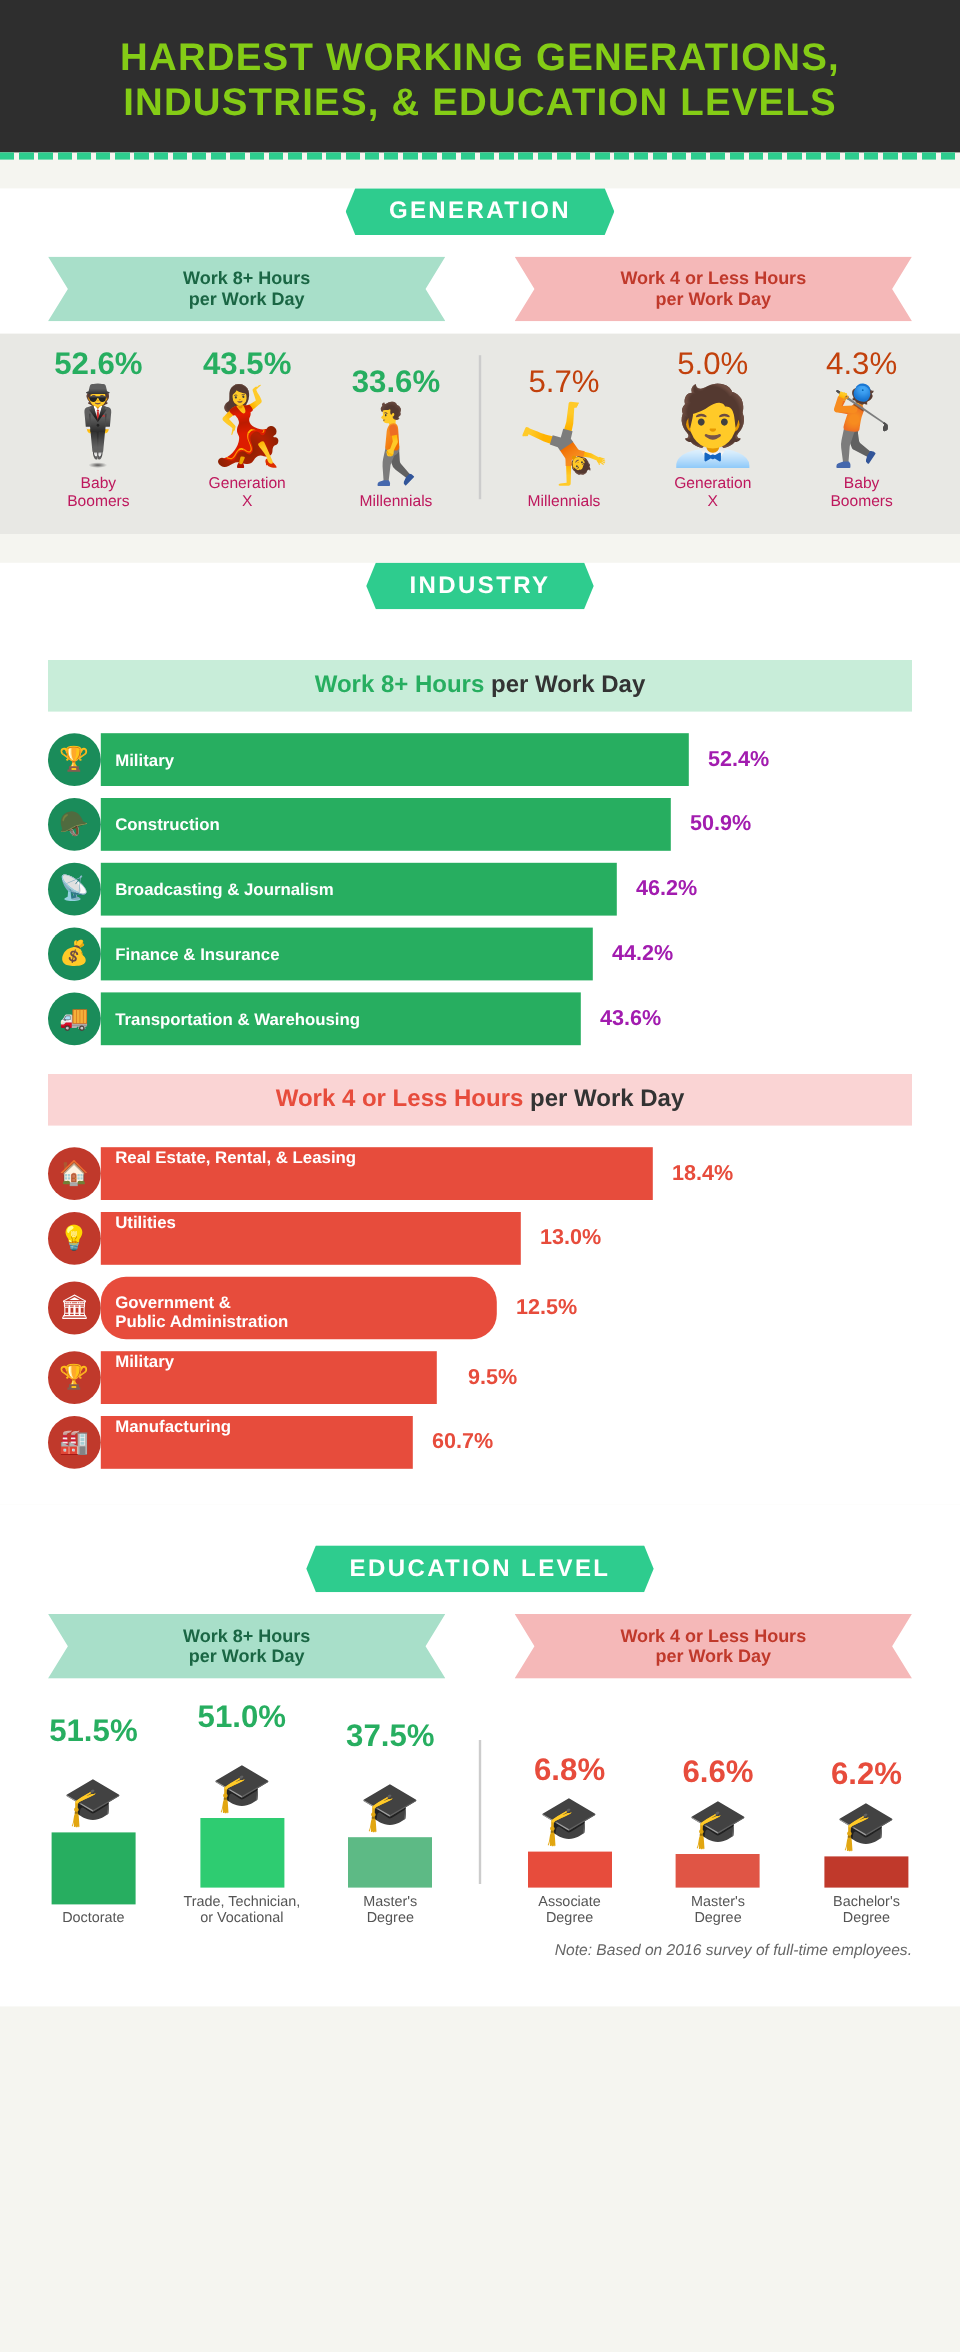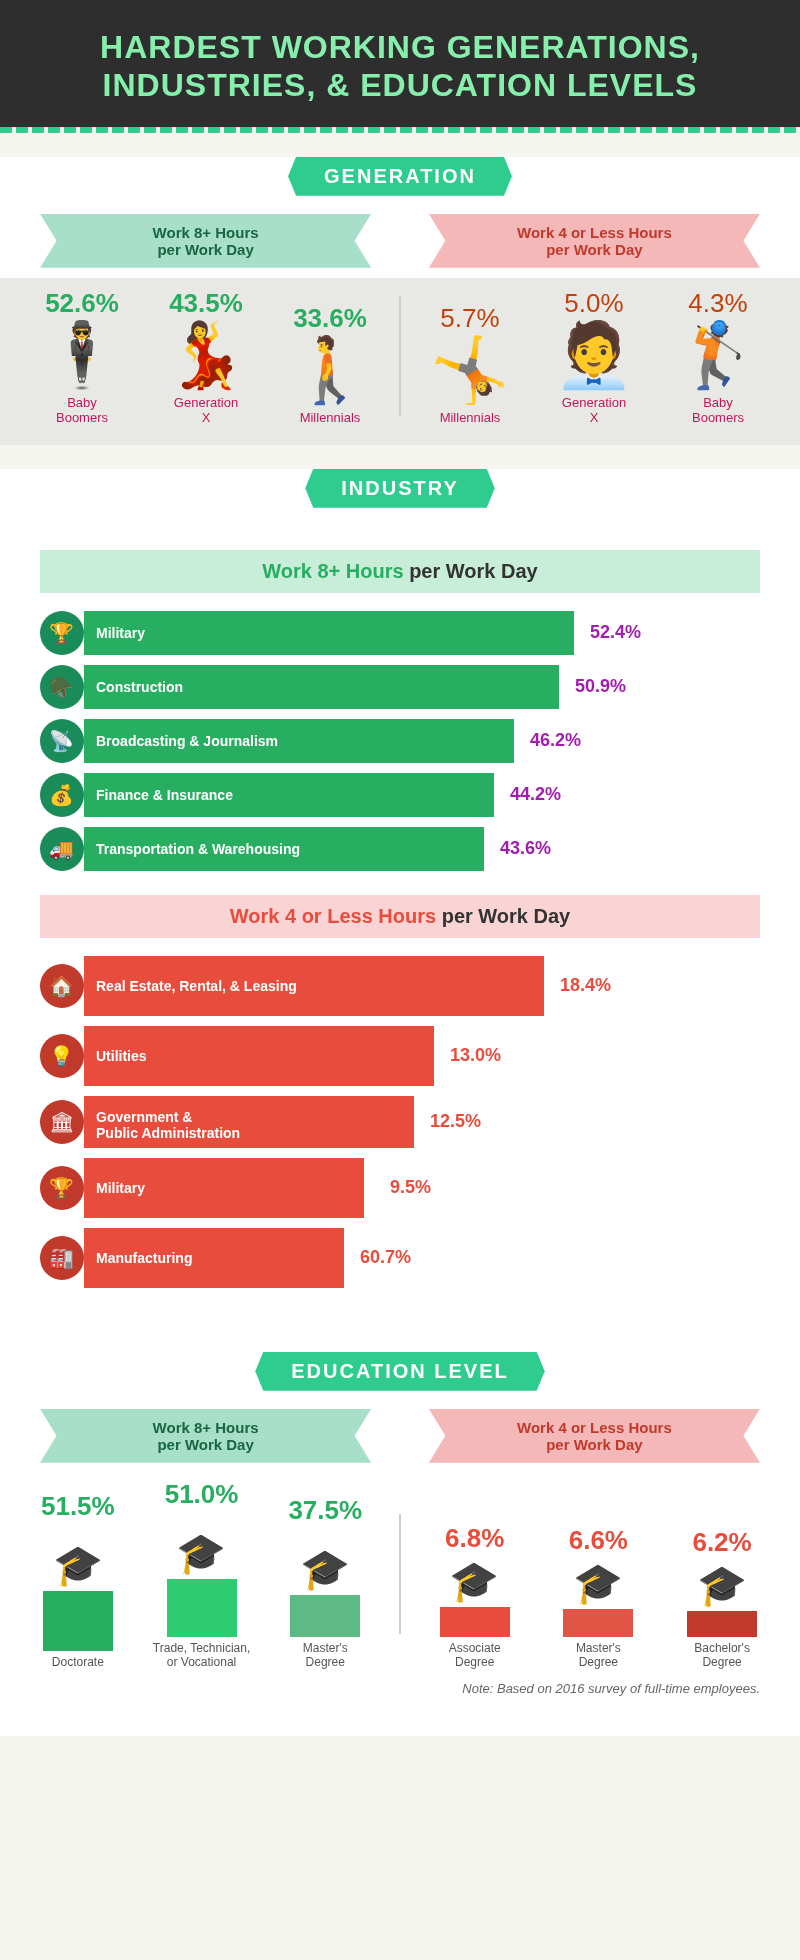--- a/index.html
+++ b/index.html
@@ -15,21 +15,21 @@
       padding: 0;
     }
 
     
     .header {
       background: #2e2e2e;
       text-align: center;
       padding: 28px 40px 22px;
     }
     .header h1 {
-      color: #86efac;
+      color: #84cc16;
       font-size: 32px;
       font-weight: 900;
       text-transform: uppercase;
       line-height: 1.2;
       letter-spacing: 1px;
     }
 
     
     .section-badge {
       display: flex;
@@ -186,23 +186,22 @@
       align-items: center;
       padding-left: 12px;
       color: white;
       font-size: 14px;
       font-weight: 600;
       flex: 1;
       position: relative;
     }
     .bar-fill-red {
       background: #e74c3c;
-      height: 60px;
-      display: flex;
-      align-items: center;
+      height: 44px;
+      display: flex;
       padding-left: 12px;
       color: white;
       font-size: 14px;
       font-weight: 600;
       flex: 1;
       position: relative;
     }
     .bar-pct-green {
       color: #a21caf;
       font-size: 18px;
@@ -421,21 +420,21 @@
       <div class="bar-row">
         <div class="bar-icon-circle-red">💡</div>
         <div class="bar-fill-red" style="max-width: 350px;">
           <span>Utilities</span>
         </div>
         <div class="bar-pct-red">13.0%</div>
       </div>
 
       <div class="bar-row">
         <div class="bar-icon-circle-red">🏛</div>
-        <div class="bar-fill-red" style="max-width: 330px; min-height: 52px; height: 52px; flex-direction: column; align-items: flex-start; justify-content: center; padding-top: 6px;">
+        <div class="bar-fill-red" style="max-width: 330px; min-height: 52px; height: 52px; flex-direction: column; align-items: flex-start; justify-content: center; padding-top: 6px; border-radius: 21px;">
           <span>Government &amp;<br>Public Administration</span>
         </div>
         <div class="bar-pct-red">12.5%</div>
       </div>
 
       <div class="bar-row">
         <div class="bar-icon-circle-red">🏆</div>
         <div class="bar-fill-red" style="max-width: 280px;">
           <span>Military</span>
         </div>

